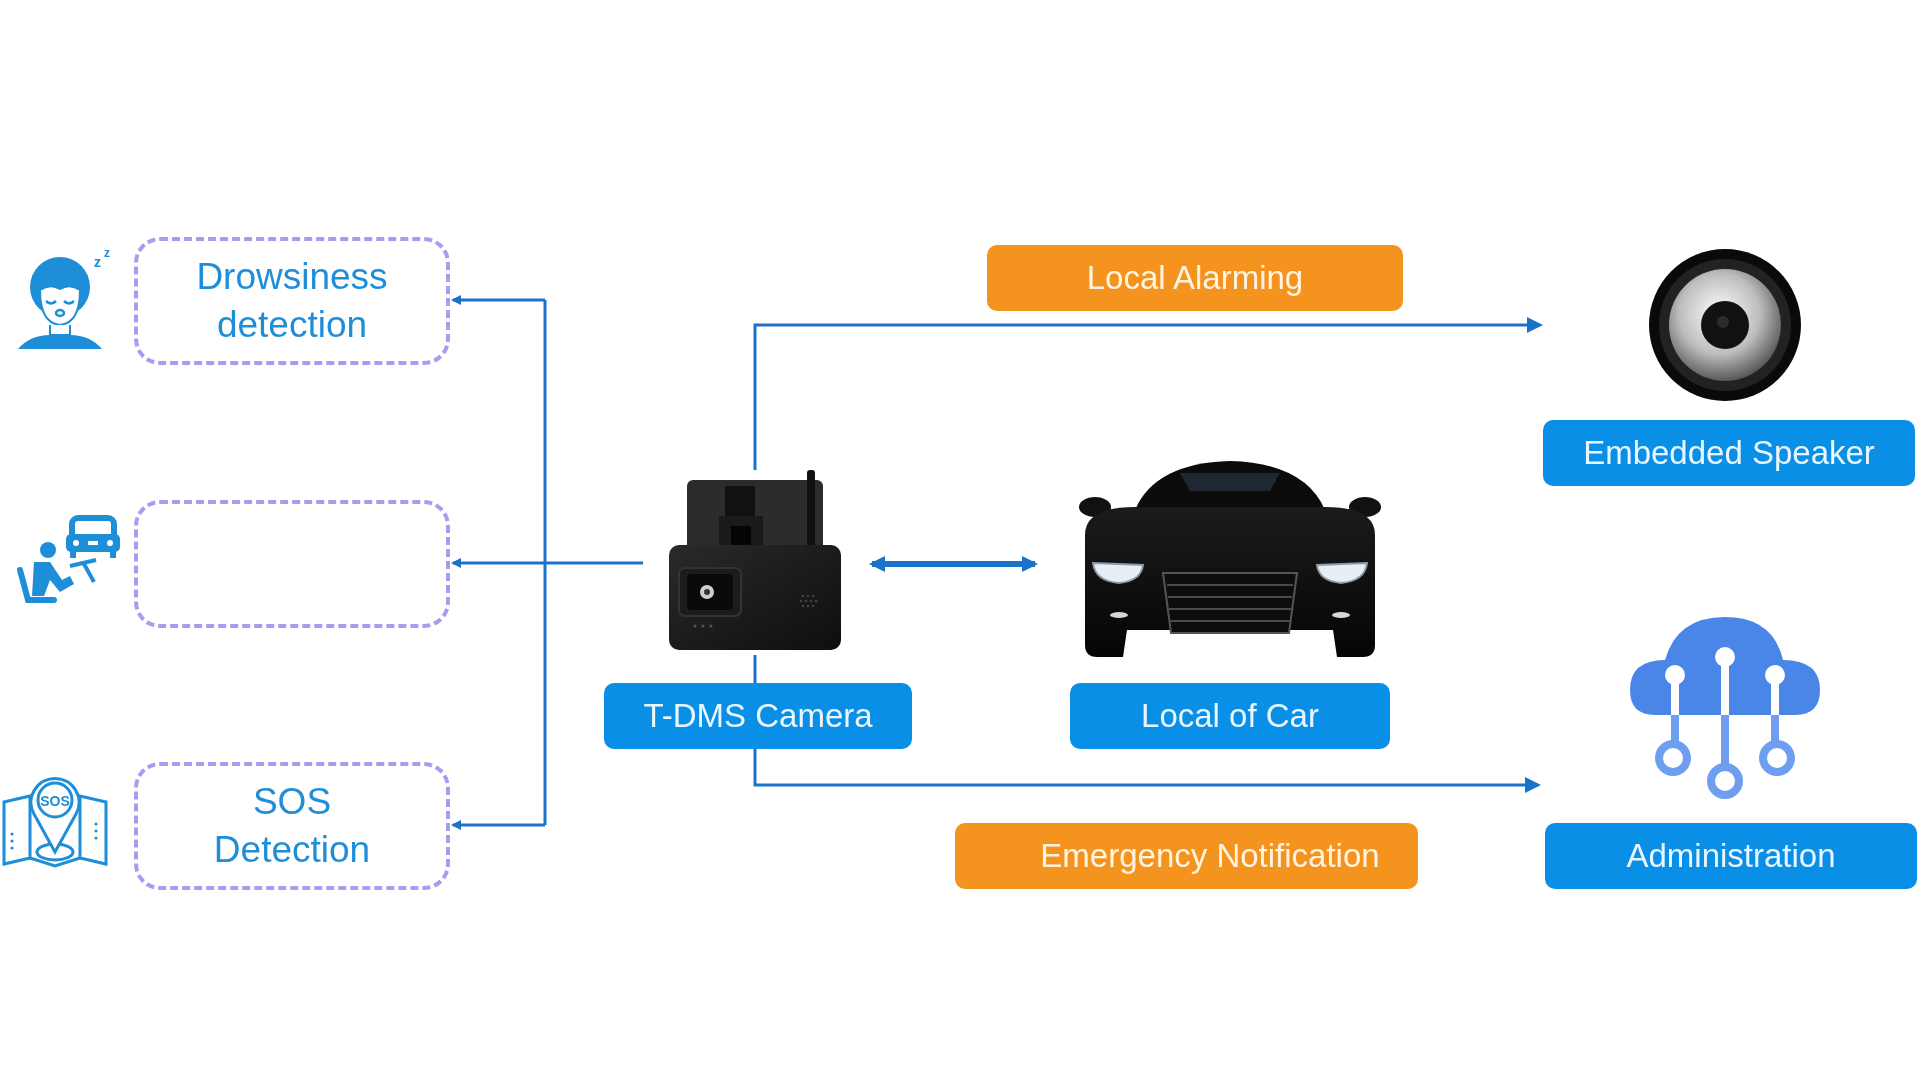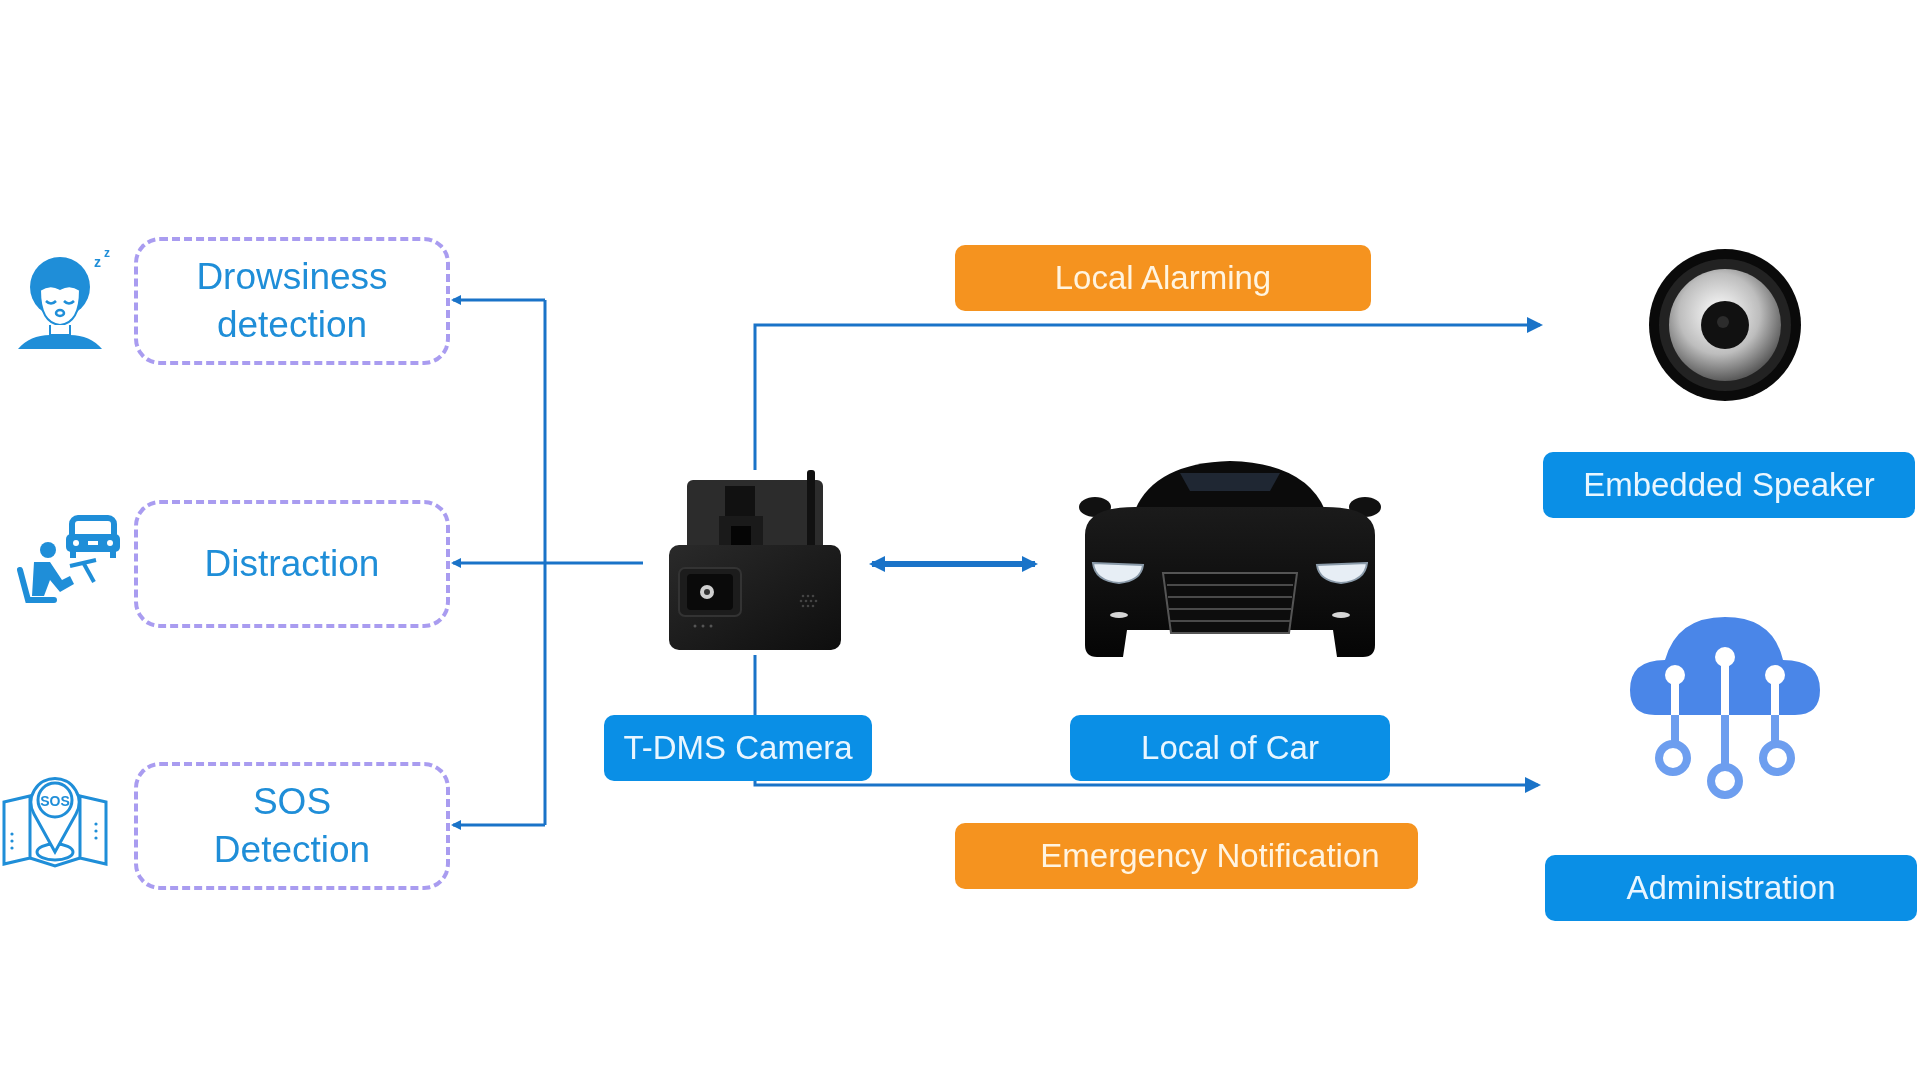--- a/index.html
+++ b/index.html
@@ -14,21 +14,20 @@
     display: flex; flex-direction: column; align-items: center; justify-content: center;
     color: #1f8ed8; font-size: 37px; line-height: 48px; text-align: center;
   }
   .feature-icon { position: absolute; left: 10px; width: 110px; height: 110px; }
 
   
   .blue-label {
     position: absolute; background: #0a8fe6; color: #e9f6ff; border-radius: 10px;
     font-size: 33px; display: flex; align-items: center; justify-content: center;
     height: 66px;
-    margin-top: 32px;
   }
   
   .orange-label {
     position: absolute; background: #f5931f; color: #fff4e0; border-radius: 10px;
     font-size: 33px; display: flex; align-items: center; justify-content: center;
     height: 66px; width: 416px; left: 955px;
   }
   svg.connectors { position: absolute; left: 0; top: 0; pointer-events: none; }
 </style>
 </head>
@@ -87,21 +86,20 @@
     <rect x="60" y="50" width="6" height="8" fill="#1f8ed8"></rect>
       <rect x="100" y="50" width="6" height="8" fill="#1f8ed8"></rect>
     <circle cx="38" cy="50" r="8" fill="#1f8ed8"></circle>
     <path d="M24,62 L40,62 L52,80 L60,76 L64,84 L50,92 L40,80 L34,96 L22,96 Z" fill="#1f8ed8"></path>
     <path d="M10,70 L18,100 L44,100" fill="none" stroke="#1f8ed8" stroke-width="6" stroke-linecap="round"></path>
     <line x1="60" y1="66" x2="86" y2="60" stroke="#1f8ed8" stroke-width="4"></line>
     <line x1="74" y1="64" x2="84" y2="82" stroke="#1f8ed8" stroke-width="4"></line>
   </svg>
 </div>
 <div class="feature-box" style="top:500px;">
-  <span>Distraction</span>
 </div>
 
 <div class="feature-icon" style="top:762px; left:0px;">
   <svg width="110" height="110" viewBox="0 0 110 110">
     <path d="M4,40 L30,34 L30,96 L4,102 Z M80,34 L106,40 L106,102 L80,96 Z" fill="none" stroke="#1f8ed8" stroke-width="3"></path>
     <path d="M30,34 L36,36 M74,36 L80,34 M30,96 L55,104 L80,96" fill="none" stroke="#1f8ed8" stroke-width="3"></path>
     <ellipse cx="55" cy="90" rx="18" ry="8" fill="none" stroke="#1f8ed8" stroke-width="3"></ellipse>
     <path d="M55,90 L34,52 A24,24 0 1,1 76,52 Z" fill="#fff" stroke="#1f8ed8" stroke-width="3"></path>
     <circle cx="55" cy="38" r="17" fill="none" stroke="#1f8ed8" stroke-width="3"></circle>
     <text x="55" y="44" text-anchor="middle" font-size="14" font-weight="bold" fill="#1f8ed8" font-family="Liberation Sans, sans-serif">SOS</text>
@@ -146,21 +144,21 @@
       <circle cx="136" cy="131" r="1.3"></circle>
         <circle cx="141" cy="131" r="1.3"></circle>
         <circle cx="146" cy="131" r="1.3"></circle>
         <circle cx="151" cy="131" r="1.3"></circle>
       <circle cx="138" cy="136" r="1.3"></circle>
         <circle cx="143" cy="136" r="1.3"></circle>
         <circle cx="148" cy="136" r="1.3"></circle>
     </g>
   </svg>
 </div>
-<div class="blue-label" style="left:604px; top:683px; width:268px;">T-DMS Camera</div>
+<div class="blue-label" style="left:604px; top:683px; width:308px;">T-DMS Camera</div>
 
 <div class="abs" style="left:1075px; top:455px; width:310px; height:210px;">
   <svg width="310" height="210" viewBox="0 0 310 210">
     <defs>
       <linearGradient id="carBody" x1="0" y1="0" x2="0" y2="1">
         <stop offset="0" stop-color="#1b1b1b"></stop>
           <stop offset="1" stop-color="#050505"></stop>
       </linearGradient>
     </defs>
     <path d="M60,55 Q80,8 155,6 Q230,8 250,55 Z" fill="#0b0b0b"></path>
@@ -176,21 +174,21 @@
         <line x1="93" y1="142" x2="217" y2="142"></line>
       <line x1="94" y1="154" x2="216" y2="154"></line>
         <line x1="95" y1="166" x2="215" y2="166"></line>
     </g>
     <ellipse cx="44" cy="160" rx="9" ry="3" fill="#d6d6d6"></ellipse>
     <ellipse cx="266" cy="160" rx="9" ry="3" fill="#d6d6d6"></ellipse>
   </svg>
 </div>
 <div class="blue-label" style="left:1070px; top:683px; width:320px;">Local of Car</div>
 
-<div class="orange-label" style="top:245px;">Local Alarming</div>
+<div class="orange-label" style="top:245px;margin-left:32px;">Local Alarming</div>
 <div class="orange-label" style="top:823px;padding-left:47px;">Emergency Notification</div>
 
 <div class="abs" style="left:1645px; top:245px; width:160px; height:160px;">
   <svg width="160" height="160" viewBox="0 0 160 160">
     <defs>
       <radialGradient id="cone" cx="0.45" cy="0.4" r="0.6">
         <stop offset="0" stop-color="#ffffff"></stop>
           <stop offset="0.6" stop-color="#bdbdbd"></stop>
           <stop offset="1" stop-color="#5a5a5a"></stop>
       </radialGradient>

